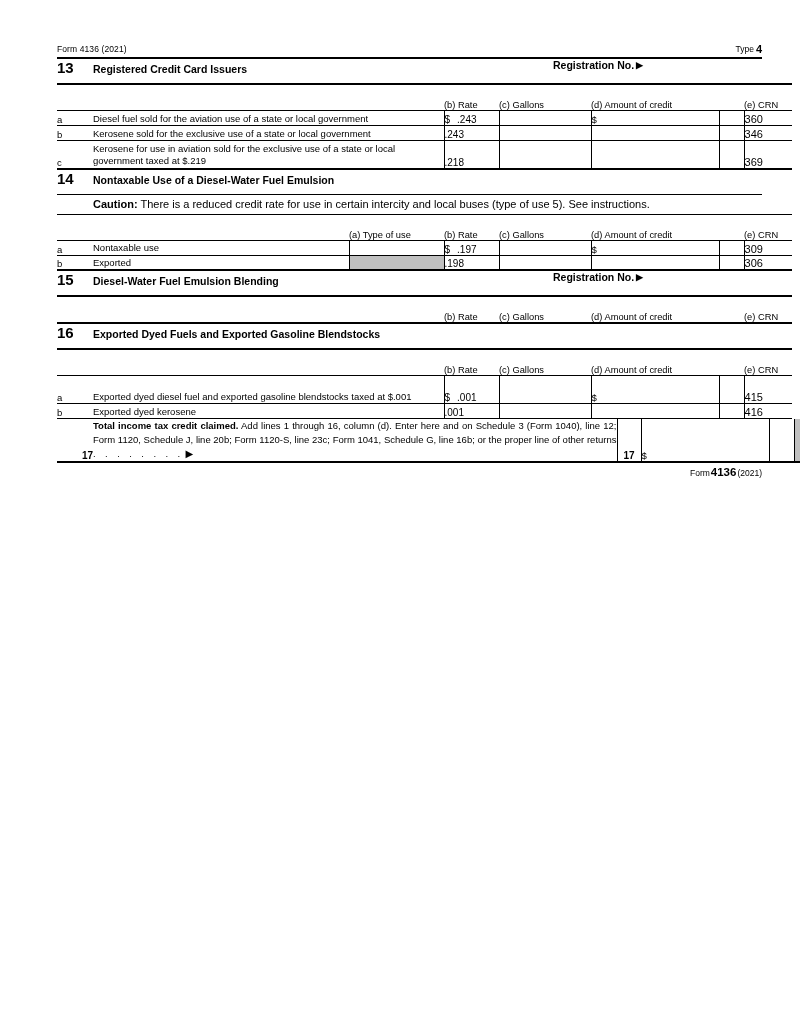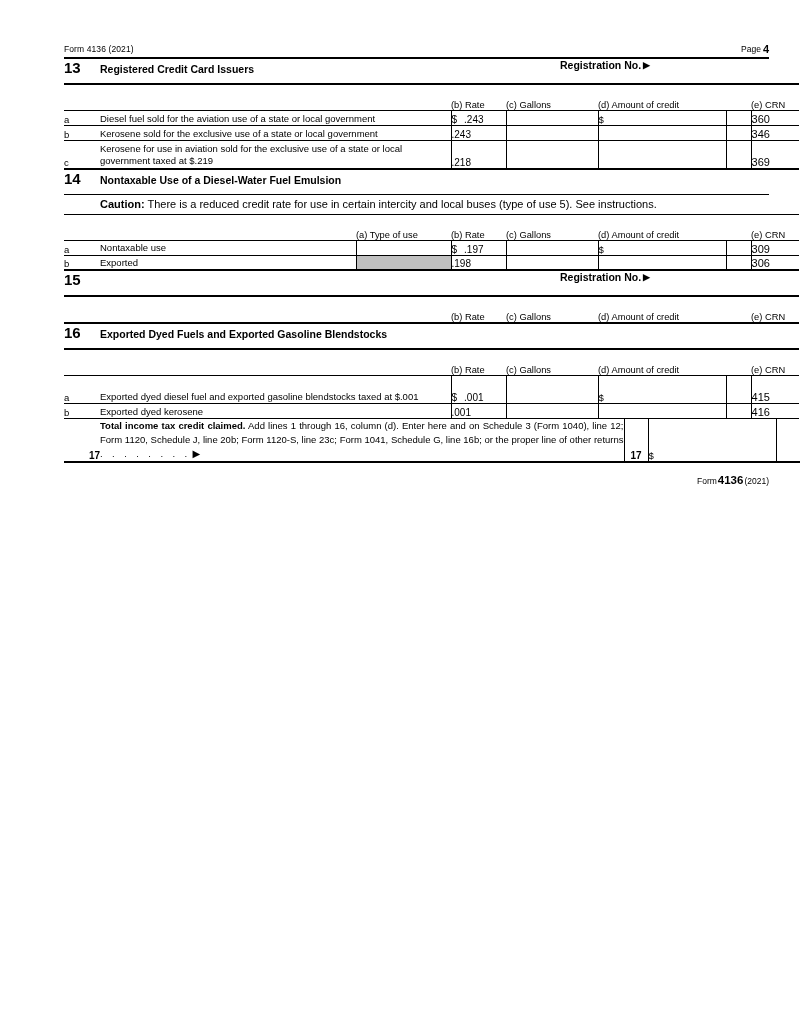--- a/index.html
+++ b/index.html
@@ -15,21 +15,21 @@
   }
   #page {
     position: relative;
     width: 800px;
     height: 1035px;
     background: #ffffff;
     overflow: hidden;
   }
   .sheet {
     position: absolute;
-    left: 64px;
+    left: 57px;
     top: 44px;
     width: 705px;
   }
 
   
   .pagehead {
     display: flex;
     justify-content: space-between;
     align-items: flex-end;
     font-size: 8.5px;
@@ -201,39 +201,39 @@
     padding-bottom: 3px;
     font-size: 9.5px;
   }
   td.l17cents { width: 25px; }
   td.l17crn { width: 48px; background: #c0c0c0; }
 
   
   .formfoot {
     text-align: right;
     font-size: 8.5px;
-    padding-top: 11px;
+    padding-top: 3px;
     white-space: nowrap;
   }
   .formfoot .big {
     font-size: 11.5px;
     font-weight: bold;
     margin: 0 1px;
   }
 </style>
 </head>
 <body>
 
 <div id="page">
   <div class="sheet">
 
     <div class="pagehead">
       <div class="left">Form 4136 (2021)</div>
       <div class="right">
-        <span>Page</span><span class="pnum">4</span>
+        <span>Type</span><span class="pnum">4</span>
       </div>
     </div>
     <div class="rule-thick"></div>
 
     <div class="sectitle-wrap">
       <div class="sectitle">
         <span class="num">13</span>
         <span class="ttl">Registered Credit Card Issuers</span>
         <span class="reg"><span>Registration No.</span><span class="arrow">▶</span></span>
       </div>
@@ -346,20 +346,21 @@
       </tr>
       <tr>
             <td colspan="8" class="bt-thick" style="height:0"></td>
           </tr>
     </tbody>
       </table>
 
     <div class="sectitle-wrap">
       <div class="sectitle">
         <span class="num">15</span>
+        <span class="ttl">Diesel-Water Fuel Emulsion Blending</span>
         <span class="reg"><span>Registration No.</span><span class="arrow">▶</span></span>
       </div>
     </div>
 
     <table class="grid">
       <colgroup>
         <col class="c-letter">
           <col class="c-desc">
           <col class="c-rate">
           <col class="c-gal">

